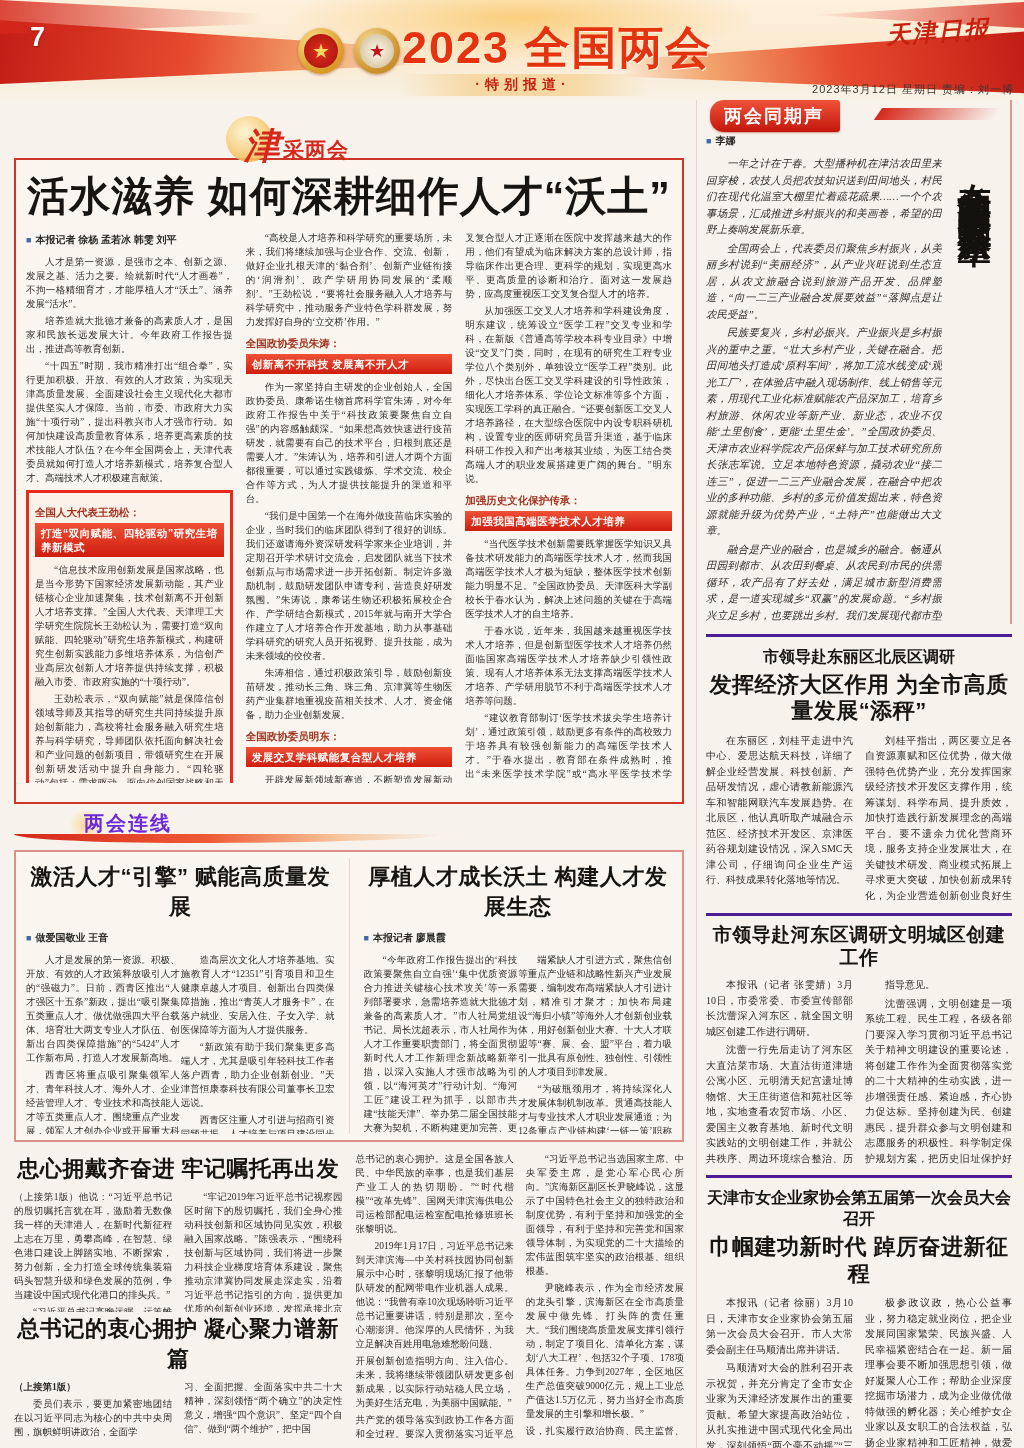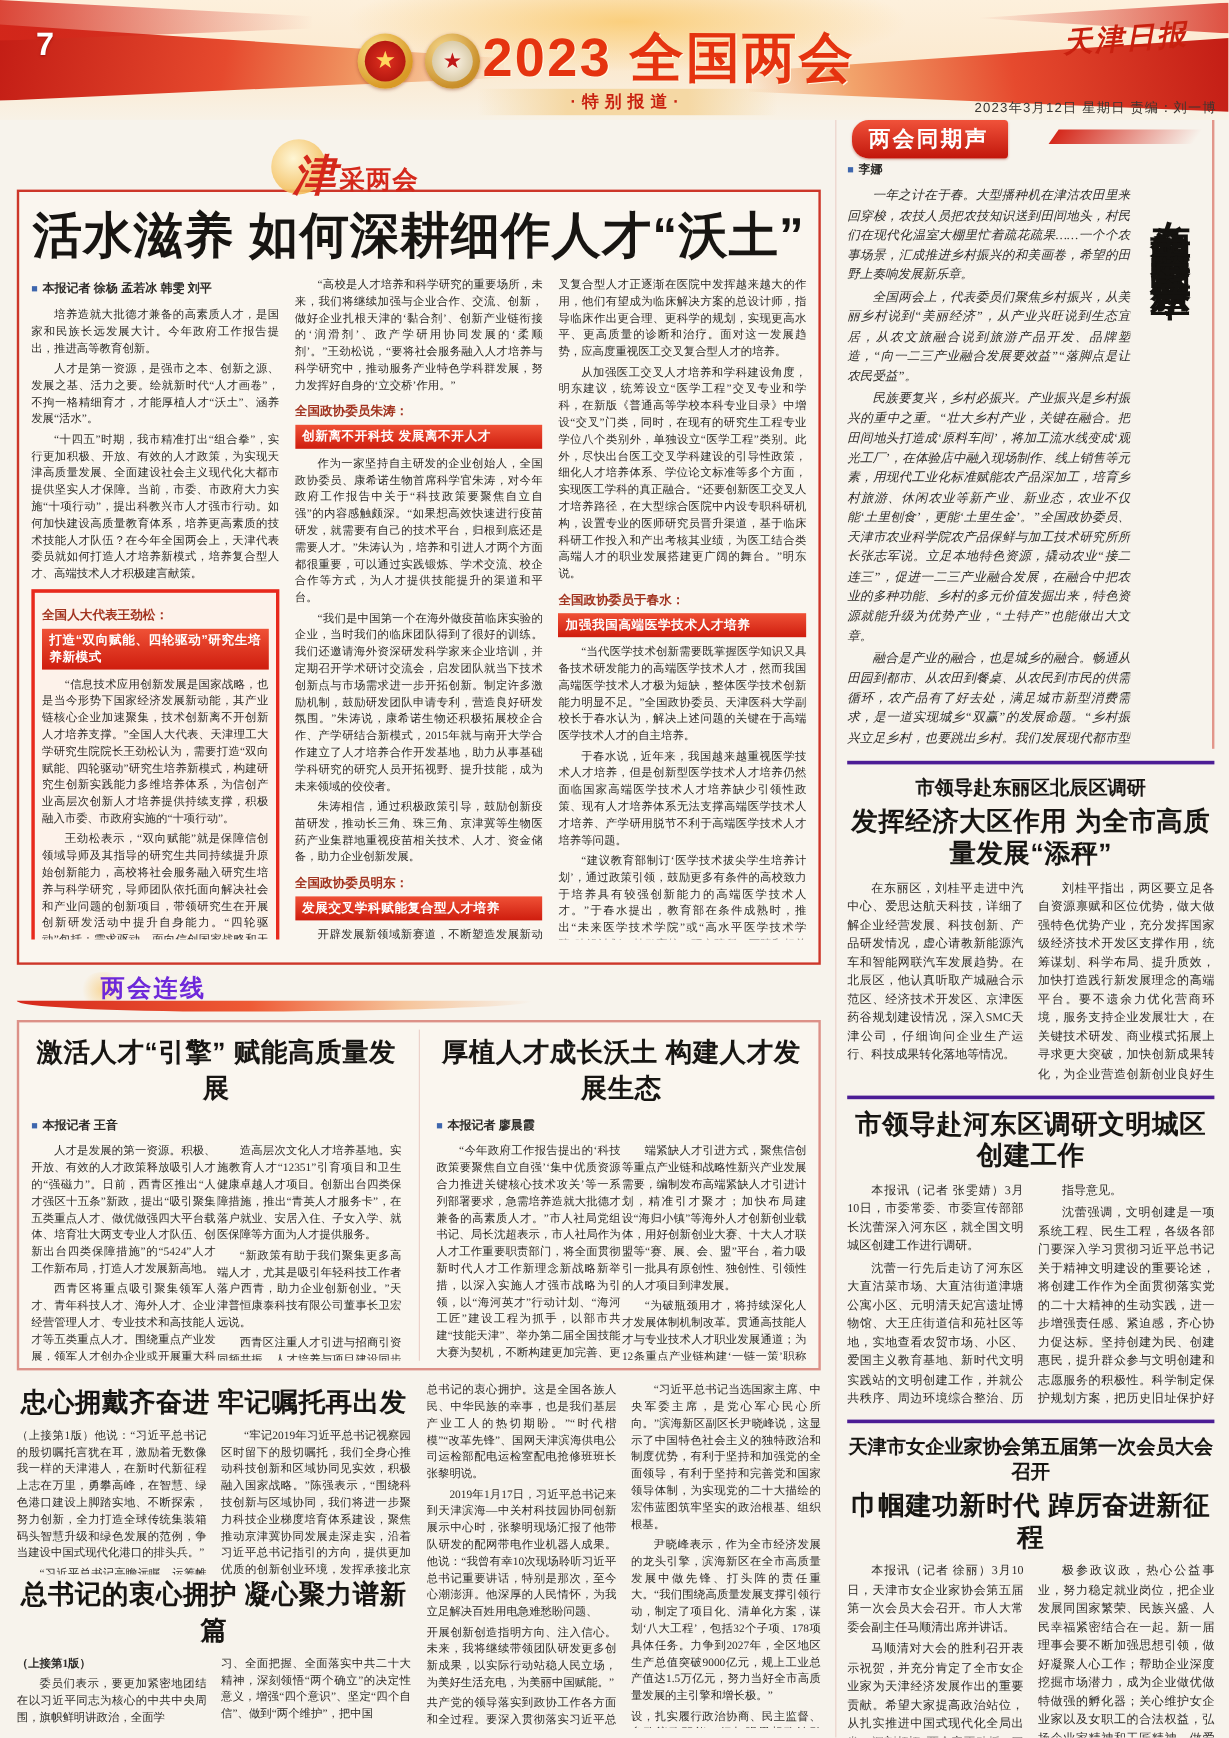--- a/index.html
+++ b/index.html
@@ -110,21 +110,21 @@
     background:linear-gradient(90deg,#d5281b,rgba(213,40,27,0));transform:skewX(-35deg);}
   #tqs-body{display:flex;margin-top:8px;height:468px;overflow:hidden;}
   #tqs-paras{flex:1;font-size:10.5px;line-height:16.5px;font-style:italic;overflow:hidden;}
   #tqs-paras .rp{text-indent:2em;margin-bottom:2px;}
   #vert-headline{width:58px;flex:none;writing-mode:vertical-rl;font-size:34px;font-weight:900;
     font-family:"Liberation Sans","DejaVu Sans",sans-serif;color:#14120f;letter-spacing:4px;
     line-height:58px;margin-left:4px;}
   .rsec{border-top:3px solid #4c1d95;margin-top:10px;padding-top:8px;}
   .kicker{text-align:center;font-weight:900;font-size:16px;color:#171512;margin:2px 0 4px;}
   .rhl{text-align:center;font-weight:900;font-size:22px;color:#171512;letter-spacing:.5px;margin:0 0 8px;line-height:1.2;}
-  .rhl-mid{font-size:22px;}
+  .rhl-mid{font-size:19px;}
   .rcols{display:flex;gap:12px;overflow:hidden;}
   .rcol{flex:1;font-size:10px;line-height:15.5px;overflow:hidden;}
   .rcol .rp{text-indent:2em;}
   #sec-dongli .rcols{height:170px;}
   #sec-hedong .rcols{height:188px;}
   #sec-nvqyj .rcols{height:226px;}
 </style>
 </head>
 <body>
 
@@ -158,22 +158,22 @@
         <div class="blob"></div>
         <span class="big">津</span>
         <span class="rest hd">采两会</span>
       </div>
       <div id="feature-headline" class="hd">活水滋养 如何深耕细作人才“沃土”</div>
       <div id="feature-cols">
         <div class="fcol">
           <div class="byline"><span class="bsq">■</span><span>本报记者 徐杨 孟若冰 韩雯 刘平</span></div>
           <div>
 
-          <p class="blk blk-para">培养造就大批德才兼备的高素质人才，是国家和民族长远发展大计。今年政府工作报告提出，推进高等教育创新。</p>
-              <p class="blk blk-para">人才是第一资源，是强市之本、创新之源、发展之基、活力之要。绘就新时代“人才画卷”，不拘一格精细育才，才能厚植人才“沃土”、涵养发展“活水”。</p>
+          <p class="blk blk-para">人才是第一资源，是强市之本、创新之源、发展之基、活力之要。绘就新时代“人才画卷”，不拘一格精细育才，才能厚植人才“沃土”、涵养发展“活水”。</p>
+              <p class="blk blk-para">培养造就大批德才兼备的高素质人才，是国家和民族长远发展大计。今年政府工作报告提出，推进高等教育创新。</p>
               <p class="blk blk-para">“十四五”时期，我市精准打出“组合拳”，实行更加积极、开放、有效的人才政策，为实现天津高质量发展、全面建设社会主义现代化大都市提供坚实人才保障。当前，市委、市政府大力实施“十项行动”，提出科教兴市人才强市行动。如何加快建设高质量教育体系，培养更高素质的技术技能人才队伍？在今年全国两会上，天津代表委员就如何打造人才培养新模式，培养复合型人才、高端技术人才积极建言献策。</p>
             </div>
           <div id="wbox">
 
           <p class="blk blk-speaker">全国人大代表王劲松：</p>
               <p class="blk blk-slogan">打造“双向赋能、四轮驱动”研究生培养新模式</p>
               <p class="blk blk-para">“信息技术应用创新发展是国家战略，也是当今形势下国家经济发展新动能，其产业链核心企业加速聚集，技术创新离不开创新人才培养支撑。”全国人大代表、天津理工大学研究生院院长王劲松认为，需要打造“双向赋能、四轮驱动”研究生培养新模式，构建研究生创新实践能力多维培养体系，为信创产业高层次创新人才培养提供持续支撑，积极融入市委、市政府实施的“十项行动”。</p>
               <p class="blk blk-para">王劲松表示，“双向赋能”就是保障信创领域导师及其指导的研究生共同持续提升原始创新能力，高校将社会服务融入研究生培养与科学研究，导师团队依托面向解决社会和产业问题的创新项目，带领研究生在开展创新研发活动中提升自身能力。“四轮驱动”包括：需求驱动，面向信创国家战略和天津信创产业人才需求，构建信创领域高级人才创新能力矩阵；目标驱动，引领学生最大限度地将所学知识与国家解决核心技术“卡脖子”“受制于人”问题的需要相联系，将“个人梦”融入“中国梦”；项目驱动，研究生面向产业需求开展科学与工程技术项目研究，提前对接产业人才需求；团队驱动，由“团队负责人—青年教师—企业导师—博士”形成导师团队，满足信创领域研究生培养多学科知识交叉、技术迭代快的需要。</p>
             </div>
         </div>
@@ -186,39 +186,39 @@
             <p class="blk blk-para">“我们是中国第一个在海外做疫苗临床实验的企业，当时我们的临床团队得到了很好的训练。我们还邀请海外资深研发科学家来企业培训，并定期召开学术研讨交流会，启发团队就当下技术创新点与市场需求进一步开拓创新。制定许多激励机制，鼓励研发团队申请专利，营造良好研发氛围。”朱涛说，康希诺生物还积极拓展校企合作、产学研结合新模式，2015年就与南开大学合作建立了人才培养合作开发基地，助力从事基础学科研究的研究人员开拓视野、提升技能，成为未来领域的佼佼者。</p>
             <p class="blk blk-para">朱涛相信，通过积极政策引导，鼓励创新疫苗研发，推动长三角、珠三角、京津冀等生物医药产业集群地重视疫苗相关技术、人才、资金储备，助力企业创新发展。</p>
             <p class="blk blk-speaker">全国政协委员明东：</p>
             <p class="blk blk-slogan">发展交叉学科赋能复合型人才培养</p>
             <p class="blk blk-para">开辟发展新领域新赛道，不断塑造发展新动能新优势，在全国政协委员、天津大学副校长明东看来，实现这“四新”，离不开高素质复合型人才，因此要发展交叉学科赋能复合型人才培养。</p>
           </div>
         <div class="fcol">
 
         <p class="blk blk-cont">叉复合型人才正逐渐在医院中发挥越来越大的作用，他们有望成为临床解决方案的总设计师，指导临床作出更合理、更科学的规划，实现更高水平、更高质量的诊断和治疗。面对这一发展趋势，应高度重视医工交叉复合型人才的培养。</p>
             <p class="blk blk-para">从加强医工交叉人才培养和学科建设角度，明东建议，统筹设立“医学工程”交叉专业和学科，在新版《普通高等学校本科专业目录》中增设“交叉”门类，同时，在现有的研究生工程专业学位八个类别外，单独设立“医学工程”类别。此外，尽快出台医工交叉学科建设的引导性政策，细化人才培养体系、学位论文标准等多个方面，实现医工学科的真正融合。“还要创新医工交叉人才培养路径，在大型综合医院中内设专职科研机构，设置专业的医师研究员晋升渠道，基于临床科研工作投入和产出考核其业绩，为医工结合类高端人才的职业发展搭建更广阔的舞台。”明东说。</p>
-            <p class="blk blk-speaker">全国政协委员于春水：</p>
+            <p class="blk blk-speaker">加强历史文化保护传承：</p>
             <p class="blk blk-slogan">加强我国高端医学技术人才培养</p>
             <p class="blk blk-para">“当代医学技术创新需要既掌握医学知识又具备技术研发能力的高端医学技术人才，然而我国高端医学技术人才极为短缺，整体医学技术创新能力明显不足。”全国政协委员、天津医科大学副校长于春水认为，解决上述问题的关键在于高端医学技术人才的自主培养。</p>
             <p class="blk blk-para">于春水说，近年来，我国越来越重视医学技术人才培养，但是创新型医学技术人才培养仍然面临国家高端医学技术人才培养缺少引领性政策、现有人才培养体系无法支撑高端医学技术人才培养、产学研用脱节不利于高端医学技术人才培养等问题。</p>
             <p class="blk blk-para">“建议教育部制订‘医学技术拔尖学生培养计划’，通过政策引领，鼓励更多有条件的高校致力于培养具有较强创新能力的高端医学技术人才。”于春水提出，教育部在条件成熟时，推出“未来医学技术学院”或“高水平医学技术学院”建设计划，鼓励高校、研究院所、医院和相关企业联合申报，整合优秀师资和优质资源，打造产学研用贯通融合的高端医学技术人才培养基地。</p>
           </div>
       </div>
     </div>
 
     <div id="lx-banner">
       <div class="glow"></div>
       <div class="txt hd">两会连线</div>
       <div class="swoosh"></div>
     </div>
 
     <div id="lx-box">
       <div class="lx-art">
         <div class="lx-hl hd">激活人才“引擎” 赋能高质量发展</div>
-        <div class="byline"><span class="bsq">■</span><span>本报记者 王音</span></div>
+        <div class="byline"><span class="bsq">■</span><span>做爱国敬业 王音</span></div>
         <div class="lx-cols">
           <div class="lx-col">
 
           <p class="blk blk-para">人才是发展的第一资源。积极、开放、有效的人才政策释放吸引人才的“强磁力”。日前，西青区推出“人才强区十五条”新政，提出“吸引聚集五类重点人才、做优做强四大平台载体、培育壮大两支专业人才队伍、创新出台四类保障措施”的“5424”人才工作新布局，打造人才发展新高地。</p>
               <p class="blk blk-para">西青区将重点吸引聚集领军人才、青年科技人才、海外人才、企业经营管理人才、专业技术和高技能人才等五类重点人才。围绕重点产业发展，领军人才创办企业或开展重大科技创新，分别给予最高200万元、100万元项目资助。同时，提升留学人员创业园建设水平、做大博士后发展平台、强化技术成果转化平台支撑，打</p>
             </div>
           <div class="lx-col">
 
           <p class="blk blk-para">造高层次文化人才培养基地。实施教育人才“12351”引育项目和卫生健康卓越人才项目。创新出台四类保障措施，推出“青英人才服务卡”，在落户就业、安居入住、子女入学、就医保障等方面为人才提供服务。</p>
               <p class="blk blk-para">“新政策有助于我们聚集更多高端人才，尤其是吸引年轻科技工作者落户西青，助力企业创新创业。”天津普恒康泰科技有限公司董事长卫宏远说。</p>

